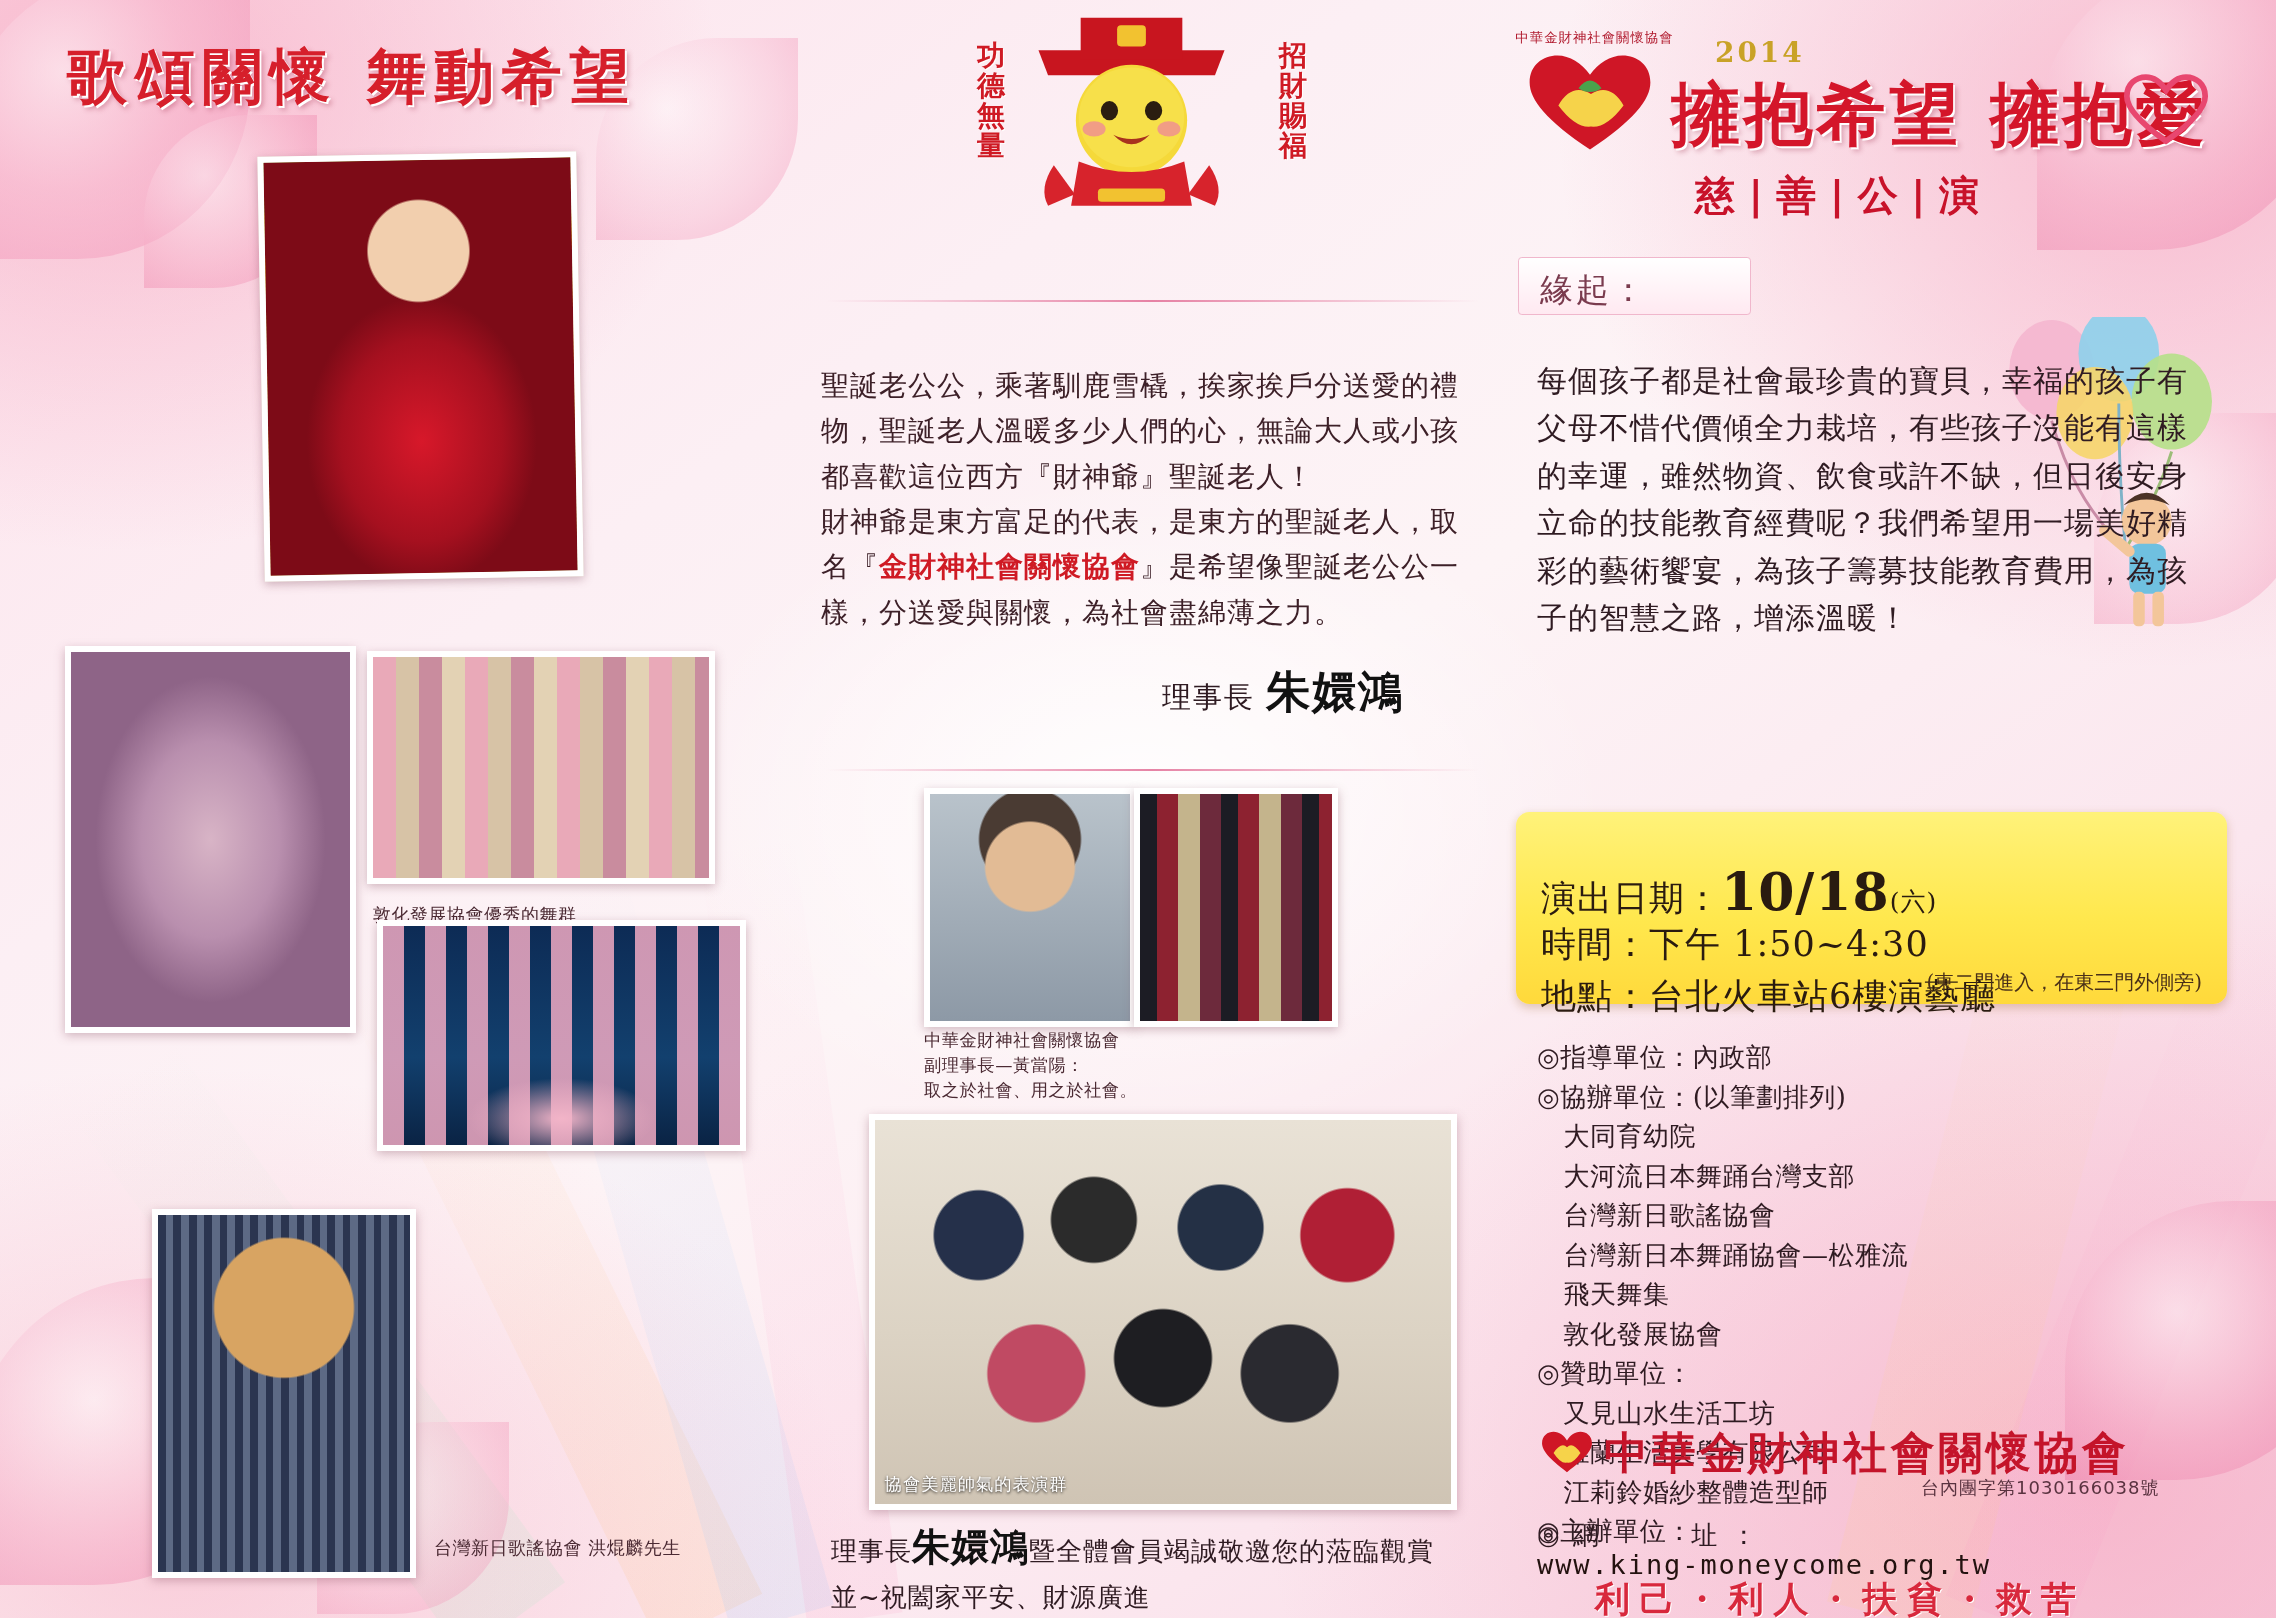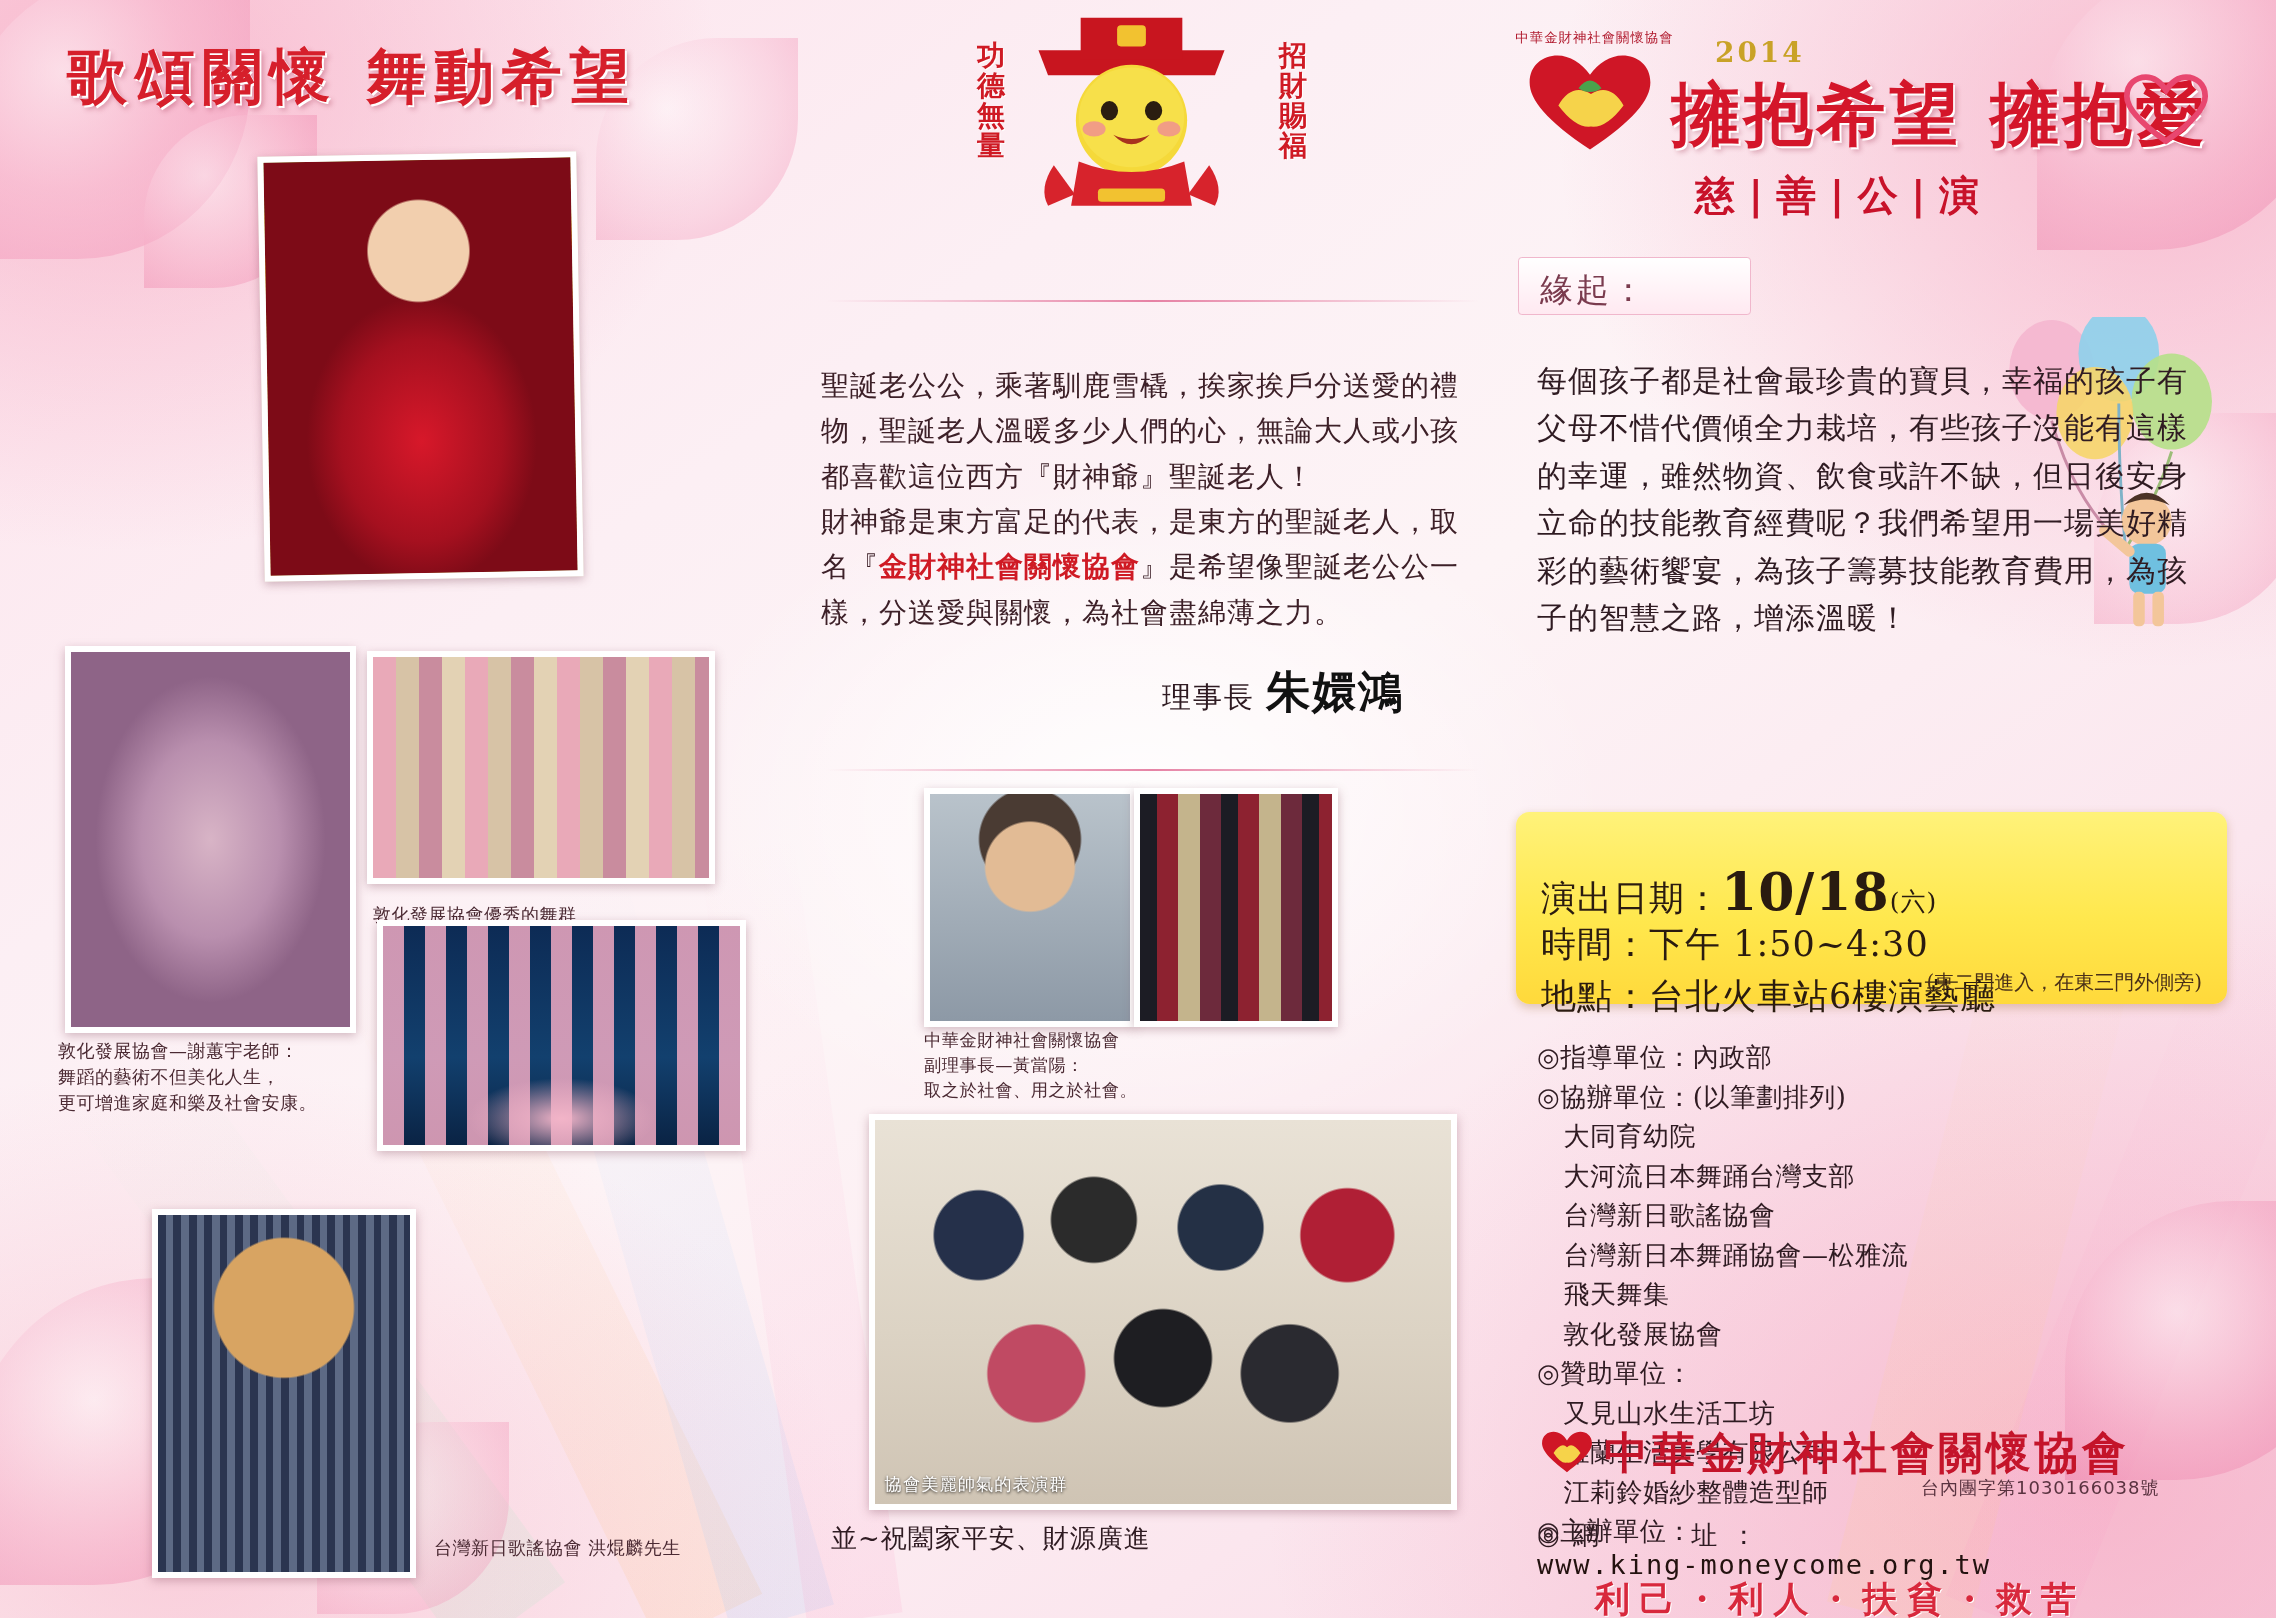--- a/index.html
+++ b/index.html
@@ -213,23 +213,20 @@
         linear-gradient(160deg,#7fae3c,#d8b441 55%,#8f6f2a)">
     </div>
   </div>
 
   <div class="photo" style="left:65px;top:646px;width:279px;height:375px;">
     <div class="ph-inner" style="background:
         radial-gradient(ellipse 115px 163px at 50% 50%, #d8b4c6 0%, #b98fae 60%, #8e6487 100%),
         linear-gradient(140deg,#ffe9b0,#d8e8a8 40%,#a9d3c4 75%,#8fb7d8)">
     </div>
   </div>
-  <div class="cap" style="left:58px;top:1038px;width:365px;">敦化發展協會—謝蕙宇老師：
-舞蹈的藝術不但美化人生，
-更可增進家庭和樂及社會安康。</div>
 
   <div class="photo" style="left:367px;top:651px;width:336px;height:221px;">
     <div class="ph-inner" style="background:
         repeating-linear-gradient(90deg,#e9a9b8 0 23px,#d7c3a6 23px 46px,#c98c9e 46px 69px,#e3d2b4 69px 92px),
         linear-gradient(180deg,#8a6b57,#6e5346)">
     </div>
   </div>
   <div class="cap" style="left:373px;top:884px;width:346px;margin-top:18px;">敦化發展協會優秀的舞群</div>
 
   <div class="photo" style="left:377px;top:920px;width:357px;height:219px;">
@@ -312,20 +309,23 @@
         radial-gradient(circle at 60% 28%, #243045 0 42px, rgba(0,0,0,0) 44px),
         radial-gradient(circle at 82% 30%, #b01f35 0 46px, rgba(0,0,0,0) 48px),
         radial-gradient(circle at 28% 66%, #c04a63 0 48px, rgba(0,0,0,0) 50px),
         radial-gradient(circle at 50% 62%, #1e1e22 0 48px, rgba(0,0,0,0) 50px),
         radial-gradient(circle at 72% 66%, #2a2a30 0 48px, rgba(0,0,0,0) 50px);"></div>
       <div class="badge-caption">協會美麗帥氣的表演群</div>
     </div>
   </div>
 
   <div id="bottom-sign">
+    <div>
+      <span>理事長</span><span class="sig">朱嬛鴻</span><span>暨全體會員竭誠敬邀您的蒞臨觀賞</span>
+    </div>
     <div>並~祝闔家平安、財源廣進</div>
   </div>
 
   <div id="brand">
     <svg width="144" height="115" viewBox="0 0 150 120" style="position:absolute;left:9.6px;top:27px;">
       <path d="M75 108 C30 78 12 56 12 38 C12 20 26 10 41 10 C54 10 66 18 75 30 C84 18 96 10 109 10 C124 10 138 20 138 38 C138 56 120 78 75 108 Z" fill="#cf1626"></path>
       <path d="M42 62 q14 -24 34 -12 q20 -12 34 12 q-18 24 -34 22 q-16 2 -34 -22z" fill="#f6d34a"></path>
       <path d="M63 44 q12 -16 24 0 q-12 8 -24 0z" fill="#4aa34c"></path>
     </svg>
     <div id="org-mini">中華金財神社會關懷協會</div>

